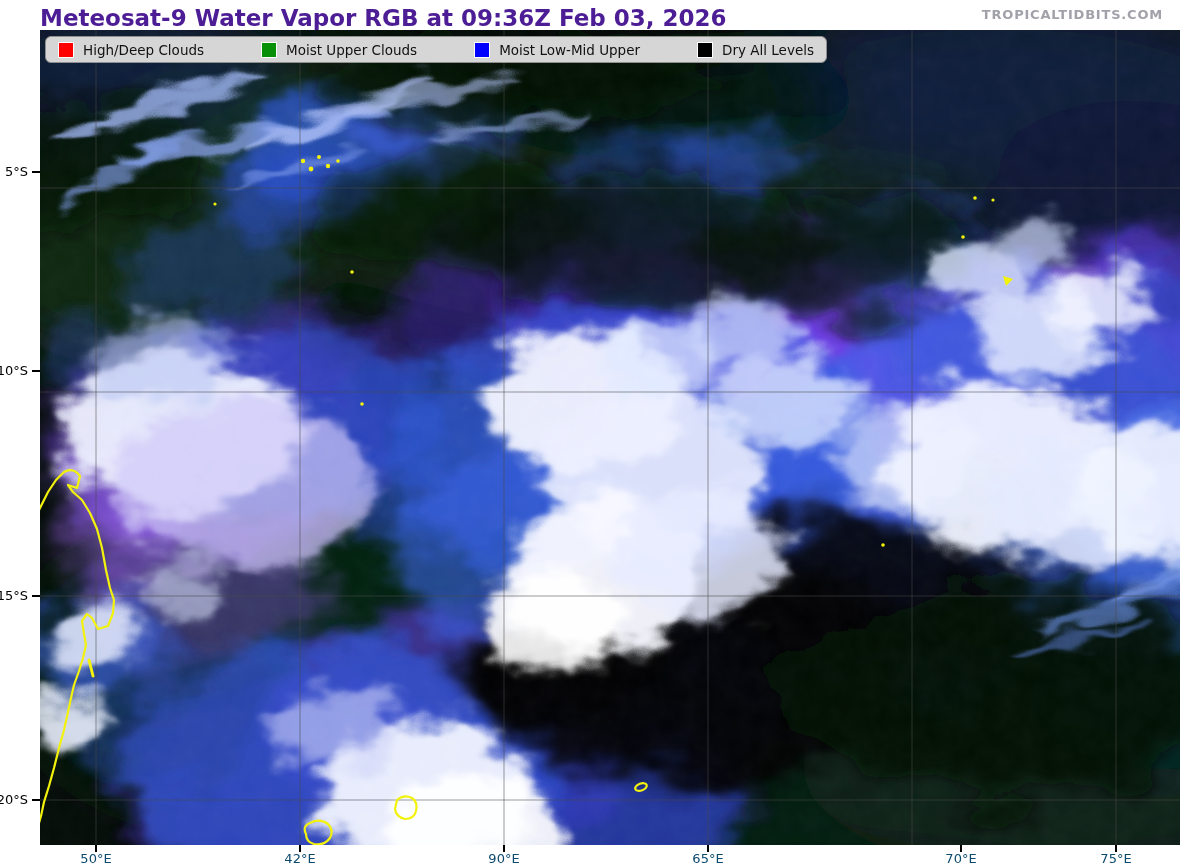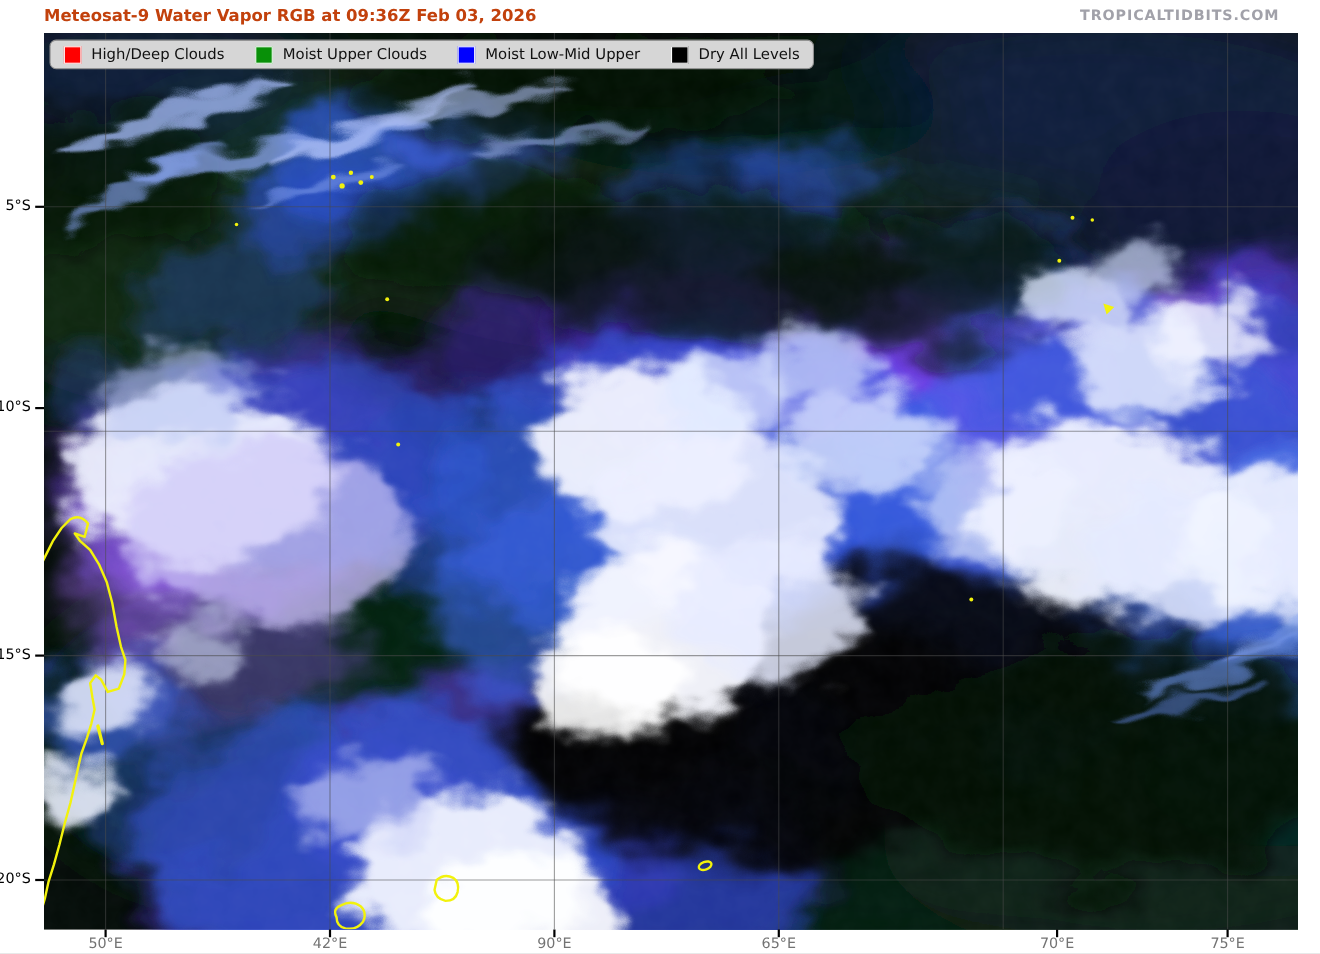--- a/index.html
+++ b/index.html
@@ -1,50 +1,50 @@
 <!DOCTYPE html>
 <html><head>
 <meta charset="utf-8">
 <style>
   * { margin: 0; padding: 0; box-sizing: border-box; }
   html, body { width: 1200px; height: 867px; background: #ffffff; overflow: hidden; }
   body { position: relative; font-family: "DejaVu Sans", "Liberation Sans", sans-serif; }
 
   .page-title {
     position: absolute; left: 40px; top: 5px;
-    font-size: 15px; font-weight: bold; color: #c2410c;
+    font-size: 23px; font-weight: bold; color: #4c1d95;
   }
   .watermark {
     position: absolute; right: 37px; top: 7px;
     font-size: 13px; font-weight: bold; color: #a1a1a9; letter-spacing: 0.8px;
   }
 
   .map-frame {
     position: absolute; left: 40px; top: 30px; width: 1140px; height: 815px;
     background: #020803; overflow: hidden;
   }
   .map-frame svg { display: block; }
 
   .legend-bar {
-    position: absolute; left: 45px; top: 36px; width: 695px; height: 27px;
+    position: absolute; left: 45px; top: 36px; width: 782px; height: 27px;
     background: #d6d6d6; border: 1px solid #8f8f8f; border-radius: 6px;
     display: flex; align-items: center; justify-content: space-between;
     padding: 0 12px; z-index: 5;
   }
   .legend-item { display: flex; align-items: center; gap: 9px; }
   .legend-swatch { width: 16px; height: 16px; border: 1px solid #fdfdfd; flex: 0 0 auto; }
   .legend-label { font-size: 13.5px; color: #111; white-space: nowrap; }
 
   .lat-tick { position: absolute; left: 0; width: 40px; height: 18px; z-index: 4; }
   .lat-tick .tickmark { position: absolute; right: 0; top: 8px; width: 8px; height: 2px; background: #000; }
   .lat-tick .ticklabel { position: absolute; right: 12px; top: 0; line-height: 18px; font-size: 13px; color: #000; white-space: nowrap; }
 
   .lon-tick { position: absolute; top: 845px; width: 60px; text-align: center; z-index: 4; }
   .lon-tick .tickmark { position: absolute; left: 29px; top: 0; width: 2px; height: 7px; background: #000; }
-  .lon-tick .ticklabel { display: block; margin-top: 7px; font-size: 13px; line-height: 14px; color: #737373; white-space: nowrap; }
+  .lon-tick .ticklabel { display: block; margin-top: 7px; font-size: 13px; line-height: 14px; color: #0c4a6e; white-space: nowrap; }
 </style>
 </head>
 <body>
 
 <div class="page-title">Meteosat-9 Water Vapor RGB at 09:36Z Feb 03, 2026</div>
 <div class="watermark">TROPICALTIDBITS.COM</div>
 
 <div class="map-frame">
   <svg width="1140" height="815" viewBox="0 0 1140 815" preserveAspectRatio="none" xmlns="http://www.w3.org/2000/svg">
     <defs>
@@ -254,21 +254,21 @@
   <div class="legend-item">
     <span class="legend-swatch" style="background: rgb(0, 0, 255);"></span>
     <span class="legend-label">Moist Low-Mid Upper</span>
   </div>
   <div class="legend-item">
     <span class="legend-swatch" style="background: rgb(0, 0, 0);"></span>
     <span class="legend-label">Dry All Levels</span>
   </div>
 </div>
 
-<div class="lat-tick" style="top:179px">
+<div class="lat-tick" style="top:163px">
   <span class="ticklabel">5°S</span>
   <span class="tickmark"></span>
 </div>
 <div class="lat-tick" style="top:362px">
   <span class="ticklabel">10°S</span>
   <span class="tickmark"></span>
 </div>
 <div class="lat-tick" style="top:587px">
   <span class="ticklabel">15°S</span>
   <span class="tickmark"></span>

